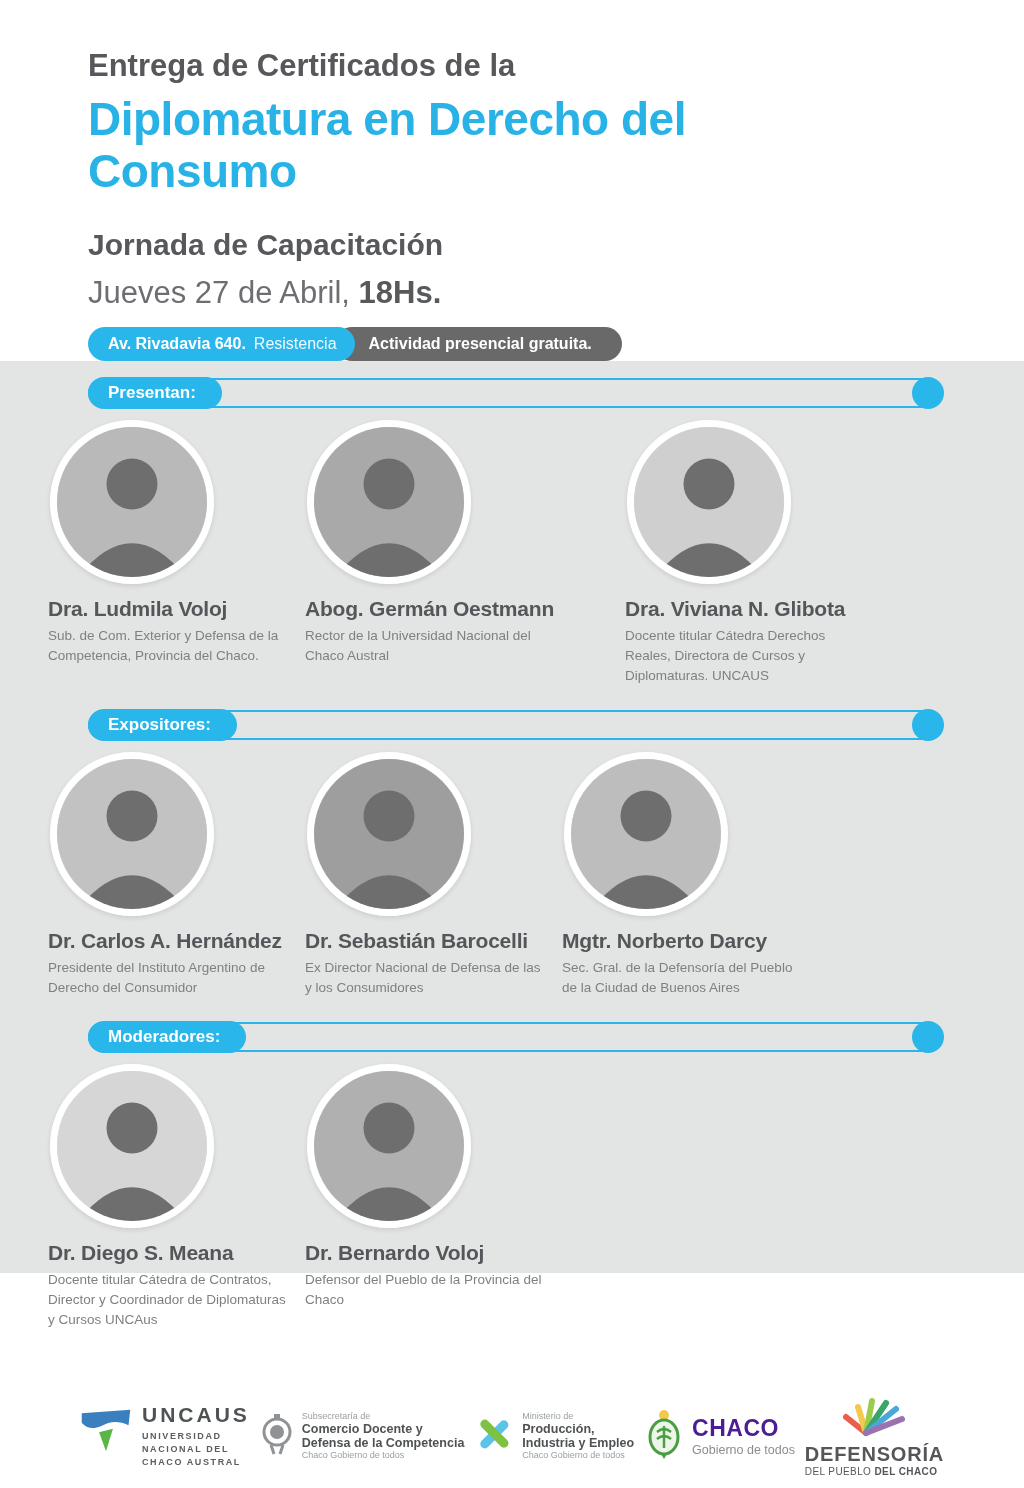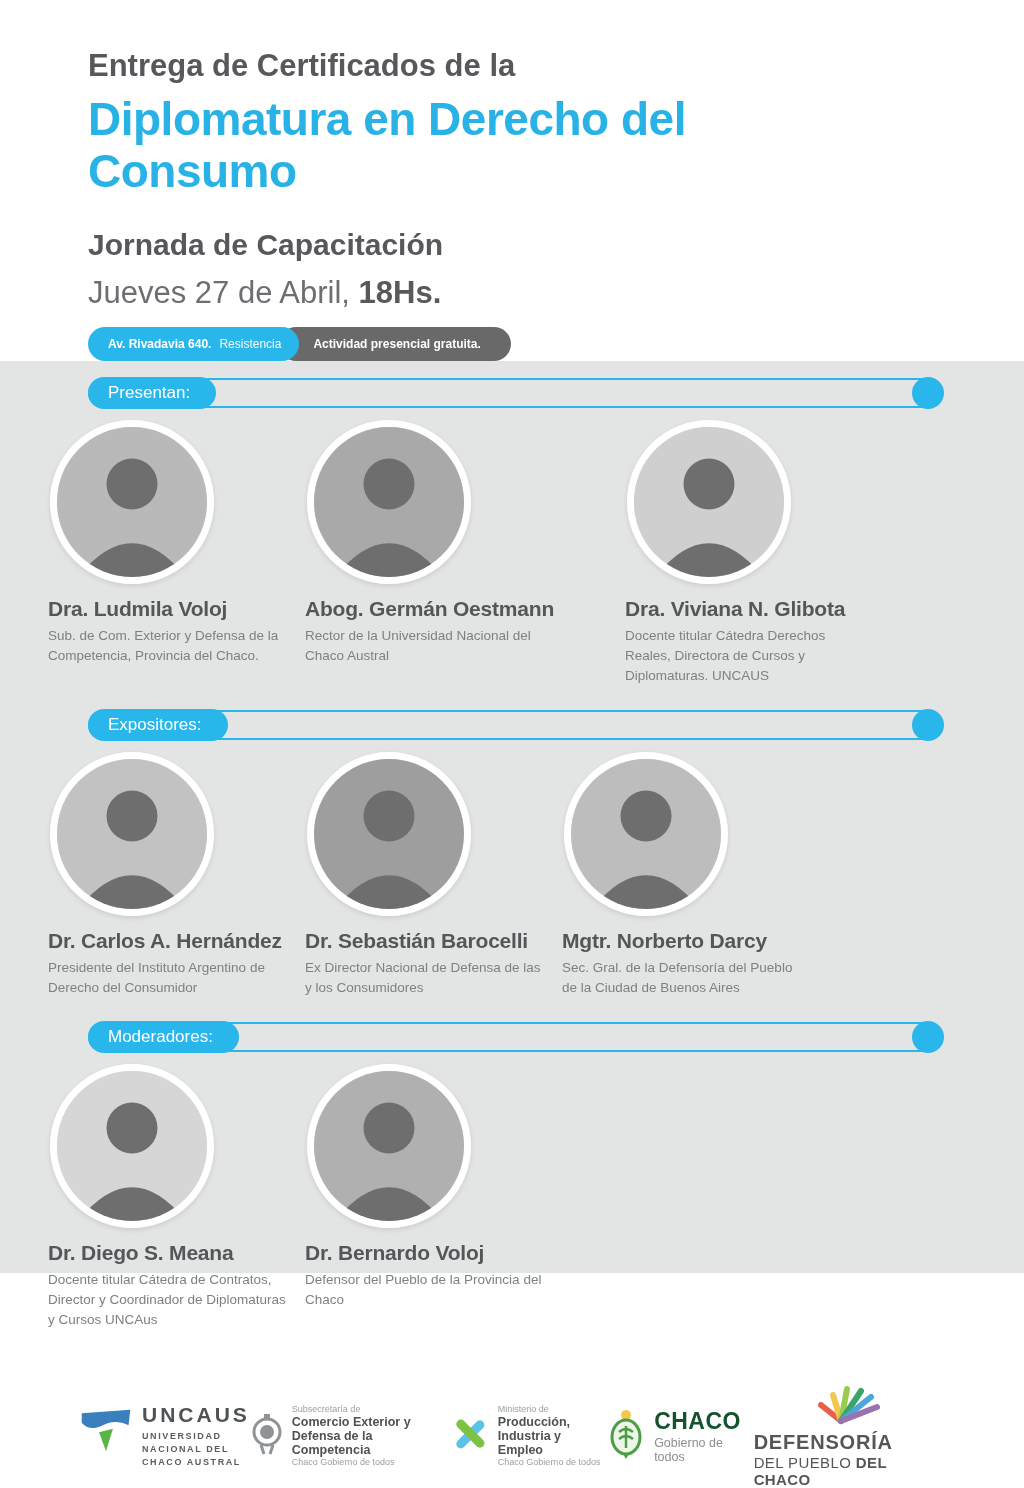--- a/index.html
+++ b/index.html
@@ -10,31 +10,31 @@
   
   .hero{padding:48px 70px 0 88px;position:relative;z-index:2;background:#fff;}
   .eyebrow{font-size:31px;font-weight:bold;color:#57585b;line-height:1.15;}
   .main-title{font-size:46px;font-weight:bold;color:#29b2e5;line-height:1.13;max-width:780px;margin-top:10px;letter-spacing:-0.5px;}
   .session-label{font-size:30px;font-weight:bold;color:#57585b;margin-top:30px;}
   .session-title{font-size:40px;font-weight:bold;color:#29b2e5;line-height:1.18;max-width:880px;margin-top:16px;letter-spacing:-0.5px;}
   .date-line{font-size:31px;color:#6d6e71;margin-top:13px;}
   .date-line b{color:#58595b;}
   
   .address-row{display:flex;margin-top:16px;position:relative;z-index:3;width:max-content;}
-  .pill{height:34px;line-height:34px;border-radius:18px;font-size:12px;white-space:nowrap;}
+  .pill{height:34px;line-height:34px;border-radius:18px;font-size:16px;white-space:nowrap;}
   .pill-cyan{background:#29b6ea;color:#fff;padding:0 18px 0 20px;position:relative;z-index:2;}
   .pill-cyan .addr-b{font-weight:bold;}
   .pill-cyan .addr-c{font-weight:normal;color:rgba(255,255,255,.93);margin-left:8px;}
   .pill-dark{background:#6a6969;color:#fff;font-weight:bold;padding:0 30px 0 34px;margin-left:-20px;z-index:1;}
   
   .gray-band{background:#e3e4e4;margin-top:-16px;position:relative;z-index:1;height:928px;padding-top:33px;box-sizing:border-box;}
   .section-rule{position:relative;height:30px;border:2px solid #29b6ea;border-radius:16px;margin:0 82px 0 88px;box-sizing:border-box;}
   .section-rule.later{margin-top:24px;}
   .rule-pill{position:absolute;left:-2px;top:-3px;height:32px;line-height:32px;background:#29b6ea;color:#fff;
-    font-size:17px;font-weight:normal;padding:0 26px 0 20px;border-radius:17px;}
+    font-size:17px;font-weight:bold;padding:0 26px 0 20px;border-radius:17px;}
   .rule-cap{position:absolute;right:-4px;top:-3px;width:32px;height:32px;border-radius:50%;background:#29b6ea;}
   
   .cards{display:flex;padding-left:48px;margin-top:12px;}
   .card{width:257px;box-sizing:border-box;}
   .card.wide{width:320px;}
   .photo{width:150px;height:150px;border:7px solid #fff;border-radius:50%;box-shadow:0 2px 5px rgba(0,0,0,.10);
     display:block;margin-left:2px;}
   .photo svg{display:block;width:150px;height:150px;border-radius:50%;}
   .p-name{font-size:21px;font-weight:bold;color:#55565a;margin-top:13px;letter-spacing:-0.2px;}
   .p-role{font-size:13.5px;color:#7e8084;line-height:20px;margin-top:5px;max-width:245px;}
@@ -42,25 +42,25 @@
   .footer{position:absolute;left:0;right:0;bottom:0;height:105px;background:#fff;display:flex;align-items:center;
     padding:0 80px;box-sizing:border-box;justify-content:space-between;border-radius:30px;}
   .logo-group{display:flex;align-items:center;}
   .uncaus-text{margin-left:10px;color:#4f5254;}
   .uncaus-title{font-size:21px;font-weight:bold;letter-spacing:3px;}
   .uncaus-sub{font-size:9px;letter-spacing:1.6px;line-height:13px;margin-top:3px;font-weight:bold;color:#5a5d60;}
   .gov-text{margin-left:8px;}
   .gov-pre,.gov-post{font-size:9px;color:#9ba0a3;line-height:11px;}
   .gov-main{font-size:12.5px;font-weight:bold;color:#4f5254;line-height:14px;}
   .chaco-text{margin-left:8px;}
-  .chaco-title{font-size:23px;font-weight:bold;color:#14532d;letter-spacing:0.5px;}
+  .chaco-title{font-size:23px;font-weight:bold;color:#4c1d95;letter-spacing:0.5px;}
   .chaco-sub{font-size:12.5px;color:#8a8d90;margin-top:1px;}
   .def-text{text-align:left;margin-top:2px;}
   .def-title{font-size:20px;font-weight:bold;color:#54565a;letter-spacing:0.8px;}
-  .def-sub{font-size:15px;color:#54565a;letter-spacing:0.4px;}
+  .def-sub{font-size:10px;color:#54565a;letter-spacing:0.4px;}
   .def-sub b{font-weight:bold;}
   .defensoria-block{display:flex;flex-direction:column;align-items:center;}
 </style>
 </head>
 <body>
 
 <svg width="0" height="0" style="position:absolute">
   <symbol id="portrait" viewBox="0 0 100 100">
     <circle cx="50" cy="38" r="17" fill="#6e6e6e"></circle>
     <path d="M14 100 Q50 55 86 100 Z" fill="#6e6e6e"></path>
@@ -203,21 +203,21 @@
       <span>
         <svg width="34" height="44" viewBox="0 0 34 44">
           <rect x="14" y="2" width="6" height="5" fill="#8f9396"></rect>
           <circle cx="17" cy="20" r="13" fill="none" stroke="#8f9396" stroke-width="3"></circle>
           <circle cx="17" cy="20" r="7" fill="#8f9396"></circle>
           <path d="M11 33 L14 42 M23 33 L20 42" stroke="#8f9396" stroke-width="3"></path>
         </svg>
       </span>
       <div class="gov-text">
         <div class="gov-pre">Subsecretaría de</div>
-        <div class="gov-main">Comercio Exterior y</div>
+        <div class="gov-main">Comercio Docente y</div>
         <div class="gov-main">Defensa de la Competencia</div>
         <div class="gov-post">Chaco Gobierno de todos</div>
       </div>
     </div>
 
     <div class="logo-group">
       <span>
         <svg width="40" height="40" viewBox="0 0 40 40">
           <rect x="16" y="2" width="9" height="36" rx="4.5" fill="#5bc3e8" transform="rotate(45 20 20)"></rect>
           <rect x="16" y="2" width="9" height="36" rx="4.5" fill="#7dc242" transform="rotate(-45 20 20)"></rect>

